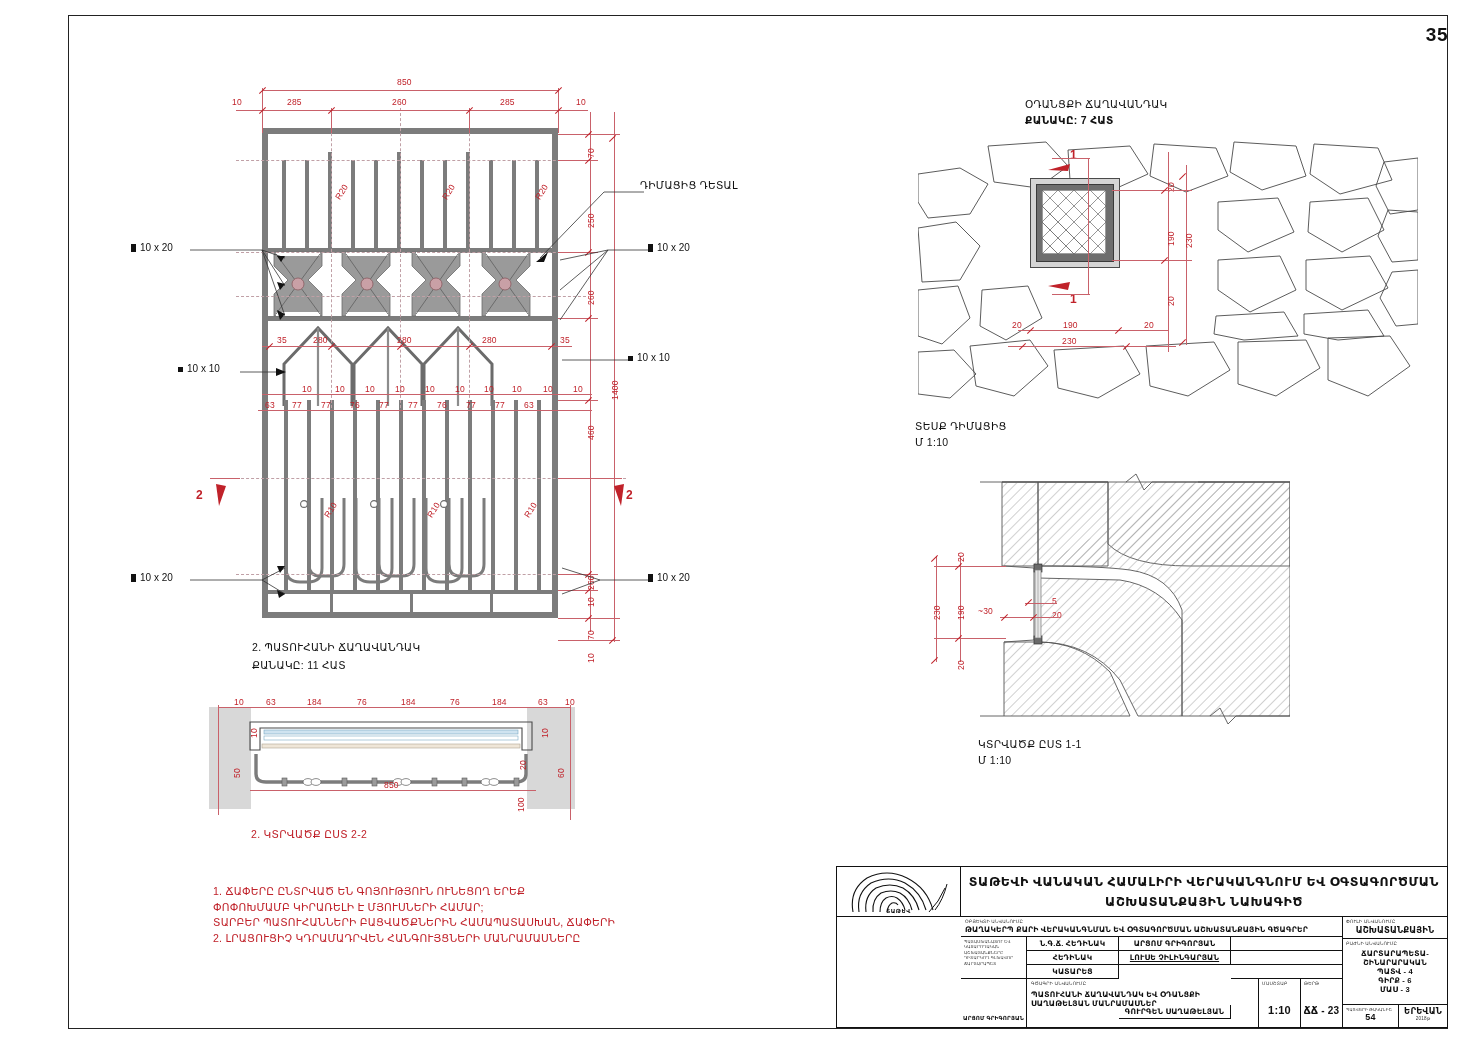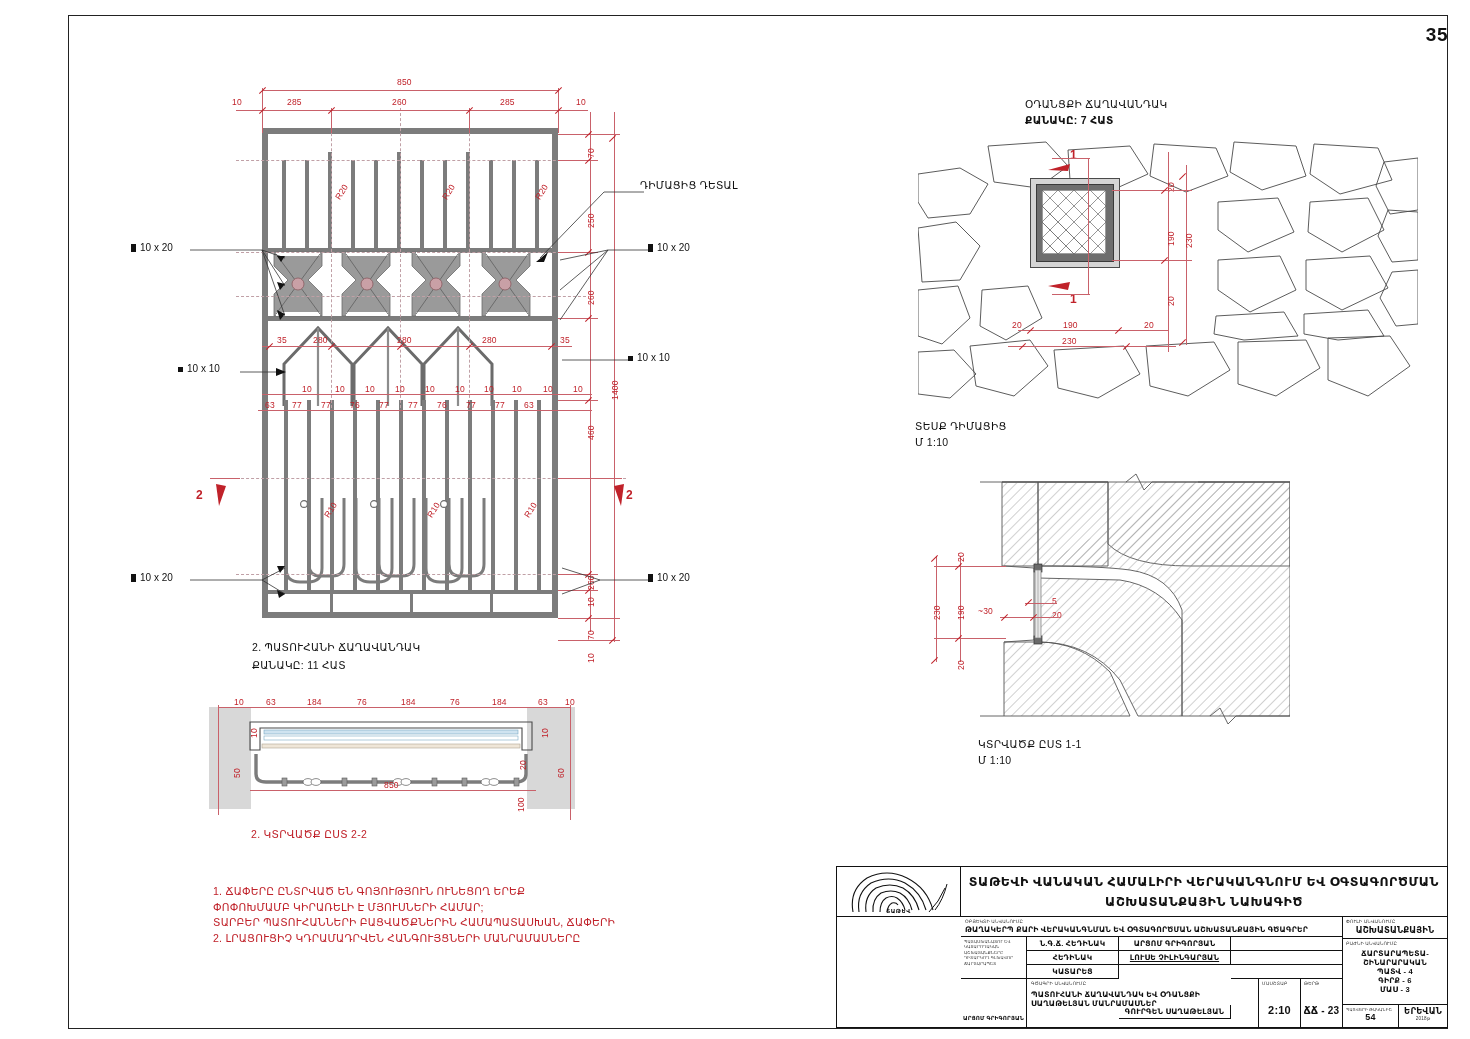--- a/index.html
+++ b/index.html
@@ -618,21 +618,21 @@
     </div>
 
     <div class="cell" style="left:190px;top:112px;width:232px;height:48px;padding:2px 4px;border-bottom:none;">
       <span class="cap">ԳԾԱԳՐԻ ԱՆՎԱՆՈՒՄԸ</span>
       <span class="val" style="margin-top:3px;">ՊԱՏՈՒՀԱՆԻ ՃԱՂԱՎԱՆԴԱԿ ԵՎ ՕԴԱՆՑՔԻ</span>
       <span class="val">ՍԱՂԱԹԵԼՅԱՆ ՄԱՆՐԱՄԱՍՆԵՐ</span>
     </div>
 
     <div class="cell" style="left:422px;top:112px;width:42px;height:48px;padding:2px 3px;border-bottom:none;">
       <span class="cap">ՄԱՍՇՏԱԲ</span>
-      <span class="val" style="position:absolute;left:0;right:0;bottom:12px;text-align:center;font-size:11px;">2:10</span>
+      <span class="val" style="position:absolute;left:0;right:0;bottom:12px;text-align:center;font-size:11px;">1:10</span>
     </div>
 
     <div class="cell" style="left:464px;top:112px;width:42px;height:48px;padding:2px 3px;border-bottom:none;">
       <span class="cap">ԹԵՐԹ</span>
       <span class="val" style="position:absolute;left:0;right:0;bottom:12px;text-align:center;font-size:10px;">ՃՃ - 23</span>
     </div>
 
     <div class="tbright">
       <div class="cell" style="left:0;top:0;width:104px;height:22px;border-right:none;padding:2px 3px;">
         <span class="cap">ՓՈՒԼԻ ԱՆՎԱՆՈՒՄԸ</span>

